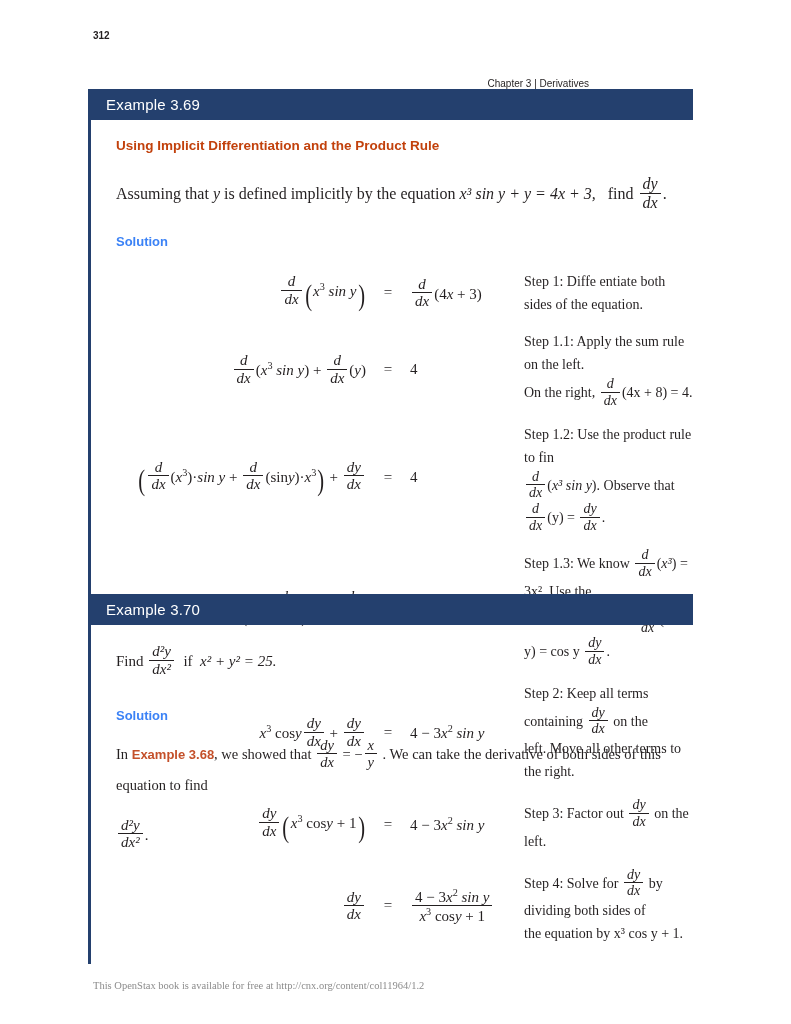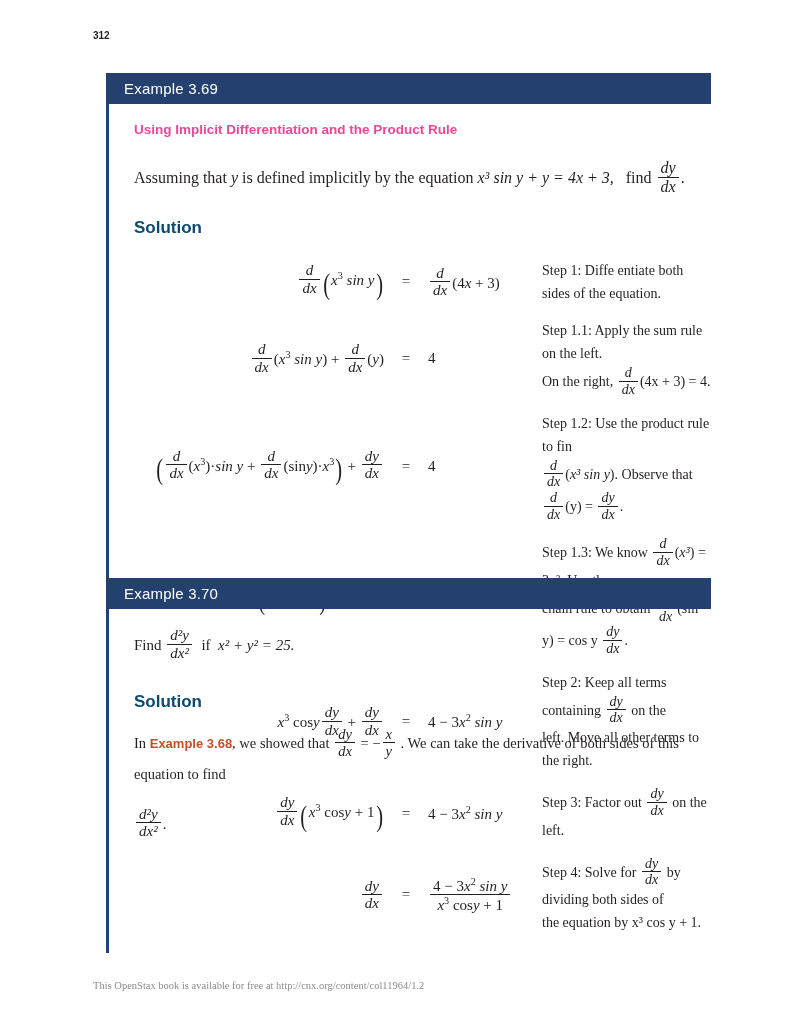--- a/index.html
+++ b/index.html
@@ -41,53 +41,54 @@
   .runhead .chapter {
     position: absolute;
     right: 92px;
     top: 0;
     font-size: 10px;
     margin-top: 48px;
   }
   
   .example {
     position: absolute;
-    left: 106px;
+    left: 88px;
     width: 605px;
+    margin-top: 16px;
   }
   .example-header {
     background: #24406e;
     color: #ffffff;
     font-family: "Liberation Sans", sans-serif;
     font-size: 15px;
     padding: 7px 0 7px 18px;
     letter-spacing: 0.2px;
   }
   .example-body {
     border-left: 3px solid #24406e;
     padding: 18px 0 12px 25px;
     min-height: 20px;
     box-sizing: border-box;
   }
   .example-title {
     font-family: "Liberation Sans", sans-serif;
-    color: #ec4899;
+    color: #c2410c;
     font-size: 13.5px;
     font-weight: bold;
     margin-bottom: 22px;
   }
   .prompt {
     font-size: 16px;
     line-height: 1.6;
     margin-bottom: 22px;
   }
   .solution-label {
     font-family: "Liberation Sans", sans-serif;
-    color: #0c4a6e;
-    font-size: 17px;
+    color: #3b82f6;
+    font-size: 13px;
     font-weight: bold;
     margin-bottom: 14px;
   }
   
   .mi { font-style: italic; }
   .frac {
     display: inline-block;
     vertical-align: -0.55em;
     text-align: center;
     line-height: 1.12;
@@ -225,21 +226,21 @@
         <tr>
           <td class="lhs">
             <span class="frac"><span class="num mi">d</span><span class="den mi">dx</span></span>(<span class="mi">x</span><sup class="exp">3</sup>&nbsp;<span class="mi">sin&nbsp;y</span>) + <span class="frac"><span class="num mi">d</span><span class="den mi">dx</span></span>(<span class="mi">y</span>)
           </td>
           <td class="eq">=</td>
           <td class="rhs">4</td>
           <td class="step">
             <div>Step 1.1: Apply the sum rule on the left.</div>
             <div>
               <span>On the right,</span>
-              <span class="frac"><span class="num mi">d</span><span class="den mi">dx</span></span><span>(4x + 3) = 4.</span>
+              <span class="frac"><span class="num mi">d</span><span class="den mi">dx</span></span><span>(4x + 8) = 4.</span>
             </div>
           </td>
         </tr>
 
         <tr>
           <td class="lhs">
             <span class="paren-big">(</span><span class="frac"><span class="num mi">d</span><span class="den mi">dx</span></span>(<span class="mi">x</span><sup class="exp">3</sup>)·<span class="mi">sin&nbsp;y</span> + <span class="frac"><span class="num mi">d</span><span class="den mi">dx</span></span>(sin<span class="mi">y</span>)·<span class="mi">x</span><sup class="exp">3</sup><span class="paren-big">)</span> + <span class="frac"><span class="num mi">dy</span><span class="den mi">dx</span></span>
           </td>
           <td class="eq">=</td>
           <td class="rhs">4</td>

